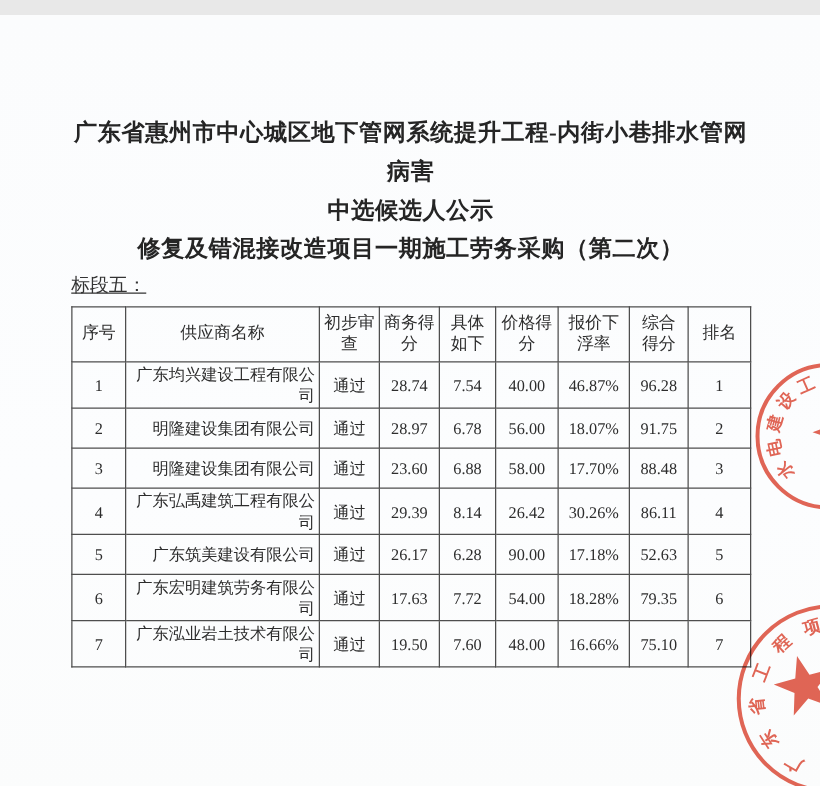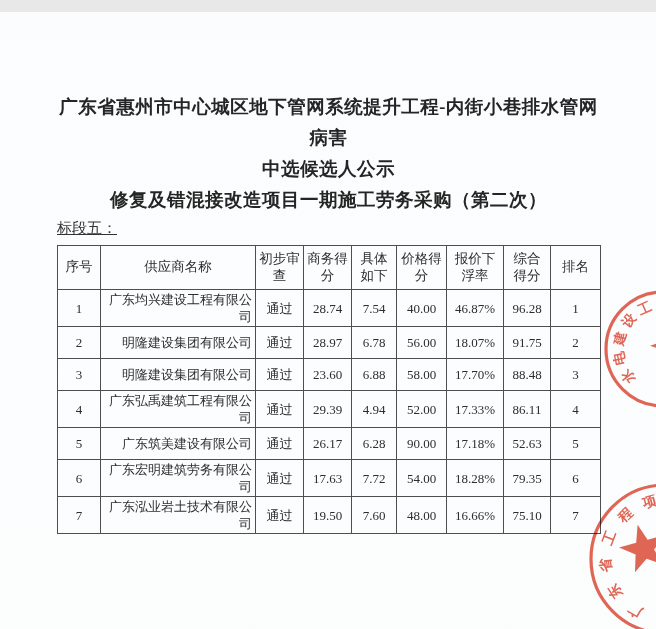--- a/index.html
+++ b/index.html
@@ -107,23 +107,23 @@
             <td class="col-5">58.00</td>
             <td class="col-6">17.70%</td>
             <td class="col-7">88.48</td>
             <td class="col-8">3</td>
           </tr>
           <tr style="height: 34px;">
             <td class="col-0">4</td>
             <td class="col-1">广东弘禹建筑工程有限公司</td>
             <td class="col-2">通过</td>
             <td class="col-3">29.39</td>
-            <td class="col-4">4.94</td>
-            <td class="col-5">52.00</td>
-            <td class="col-6">17.33%</td>
+            <td class="col-4">8.14</td>
+            <td class="col-5">26.42</td>
+            <td class="col-6">30.26%</td>
             <td class="col-7">86.11</td>
             <td class="col-8">4</td>
           </tr>
           <tr style="height: 32px;">
             <td class="col-0">5</td>
             <td class="col-1">广东筑美建设有限公司</td>
             <td class="col-2">通过</td>
             <td class="col-3">26.17</td>
             <td class="col-4">6.28</td>
             <td class="col-5">90.00</td>

